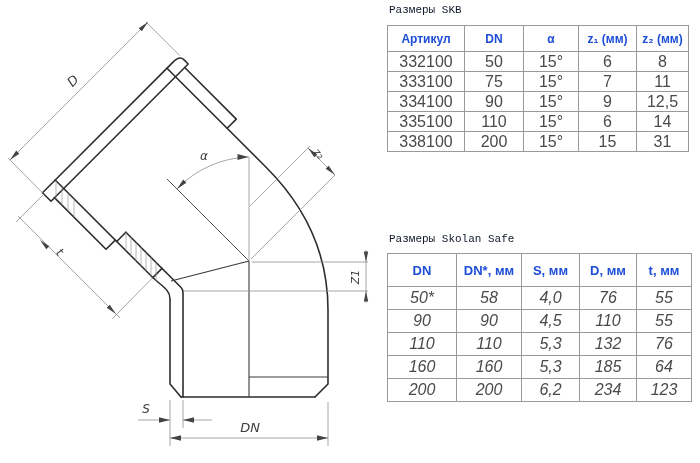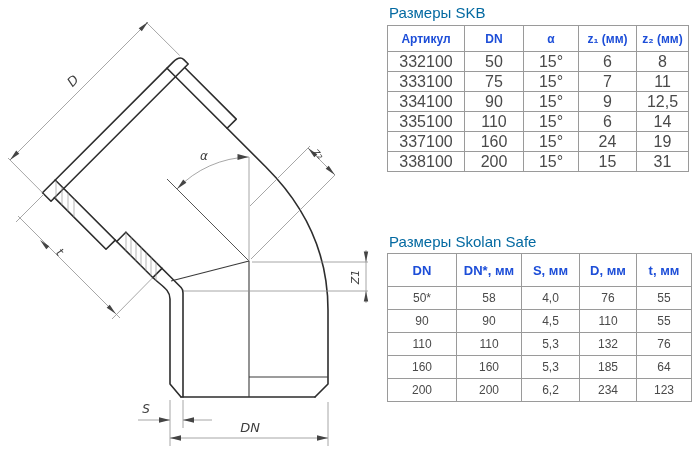--- a/index.html
+++ b/index.html
@@ -1,32 +1,32 @@
 <!DOCTYPE html>
 <html><head>
 <meta charset="utf-8">
 <style>
   html,body{margin:0;padding:0;background:#fff;}
   .stage{position:relative;width:700px;height:463px;background:#fff;overflow:hidden;
          font-family:"Liberation Sans","DejaVu Sans",sans-serif;}
   .drawing{position:absolute;left:0;top:0;width:380px;height:463px;}
-  .tbl-title{position:absolute;left:389px;font-family:Liberation Sans, sans-serif;
-             font-size:15px;color:#0369a1;}
+  .tbl-title{position:absolute;left:389px;font-family:Liberation Mono, monospace;
+             font-size:11px;color:#0f172a;}
   #title-skb{top:4px;}
   #title-skolan{top:233px;}
   table{border-collapse:collapse;position:absolute;left:387px;table-layout:fixed;}
   #table-skb{top:25px;width:301px;}
   #table-skolan{top:253px;width:304px;}
   th,td{border:1px solid #9a9a9a;text-align:center;vertical-align:middle;padding:0 2px;}
   th{font-weight:bold;color:#1d4ed8;}
   td{color:#4a4a4a;}
   #table-skb th{font-size:12px;height:25px;}
   #table-skb td{font-size:16px;height:19px;}
   #table-skolan th{font-size:13px;height:32px;}
-  #table-skolan td{font-size:12px;height:22px;}
+  #table-skolan td{font-size:16px;height:22px;font-style:italic;}
   .thick{stroke:#2d2d2d;stroke-width:1.6;fill:none;stroke-linejoin:round;stroke-linecap:round;}
   .med{stroke:#3a3a3a;stroke-width:1.1;fill:none;}
   .med2{stroke:#555;stroke-width:1;fill:none;}
   .thin{stroke:#909090;stroke-width:0.8;fill:none;}
   .hatch{stroke:#9a9a9a;stroke-width:0.7;fill:none;}
   .arr{fill:#444;stroke:none;}
   .dimlbl{font-family:"DejaVu Sans","Liberation Sans",sans-serif;font-style:italic;fill:#3d3d3d;}
 </style>
 </head>
 <body>
@@ -143,27 +143,20 @@
           <td>12,5</td>
         </tr>
         <tr>
           <td>335100</td>
           <td>110</td>
           <td>15°</td>
           <td>6</td>
           <td>14</td>
         </tr>
         <tr>
-          <td>337100</td>
-          <td>160</td>
-          <td>15°</td>
-          <td>24</td>
-          <td>19</td>
-        </tr>
-        <tr>
           <td>338100</td>
           <td>200</td>
           <td>15°</td>
           <td>15</td>
           <td>31</td>
         </tr>
       </tbody>
   </table>
 
   <div class="tbl-title" id="title-skolan">Размеры Skolan Safe</div>

